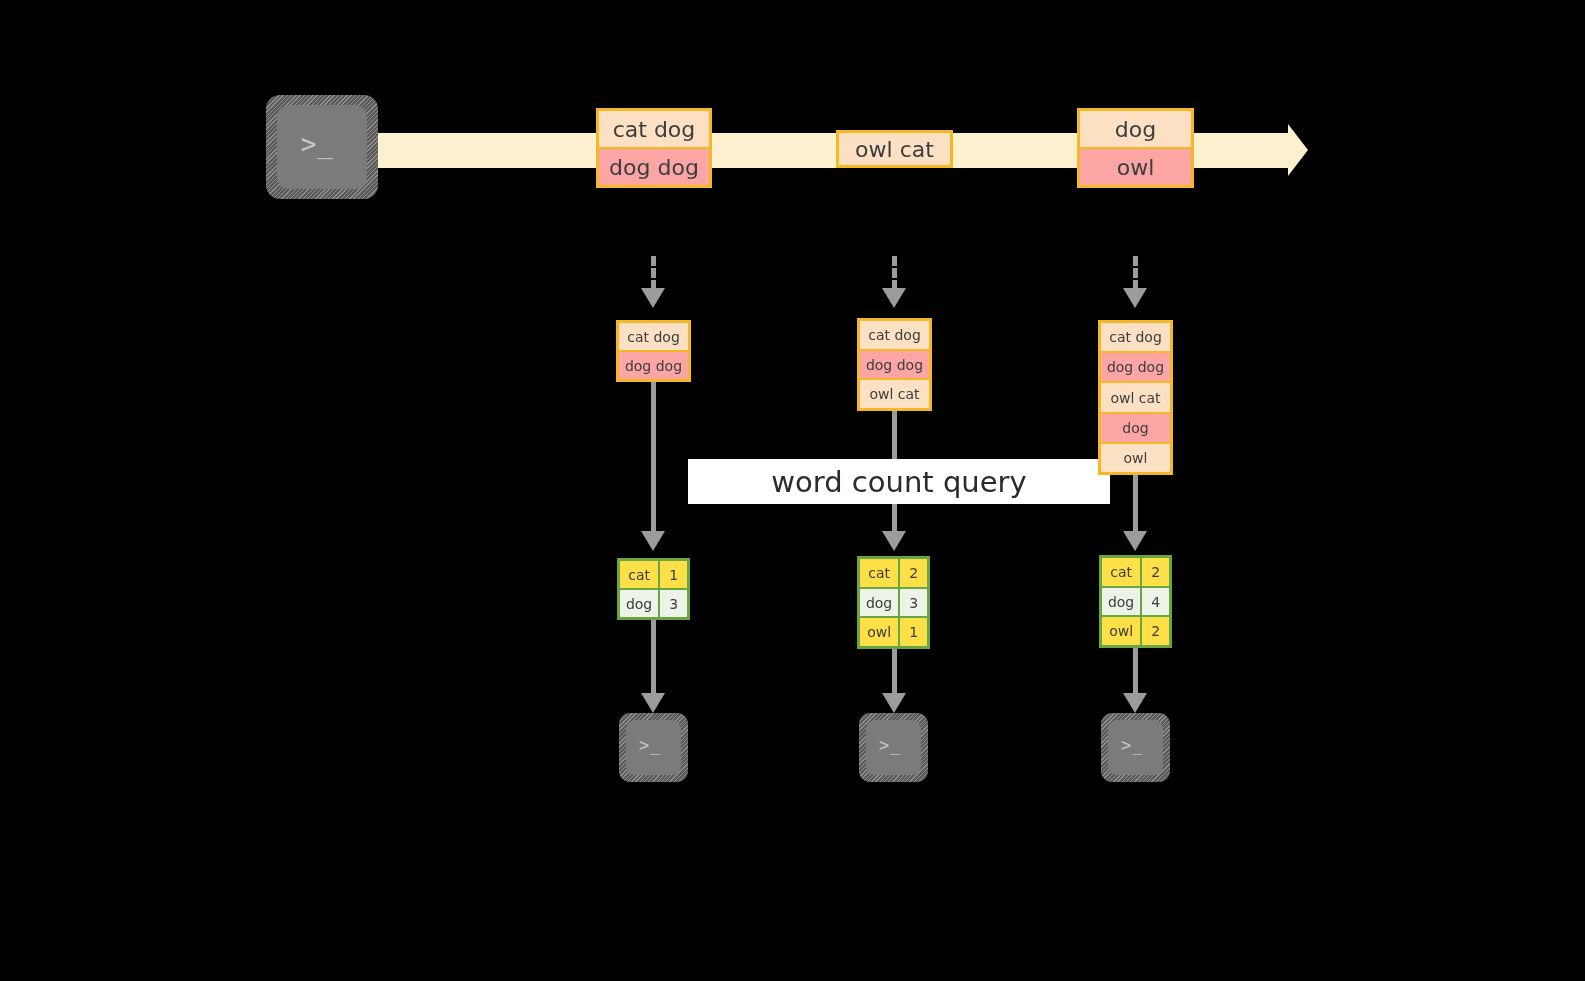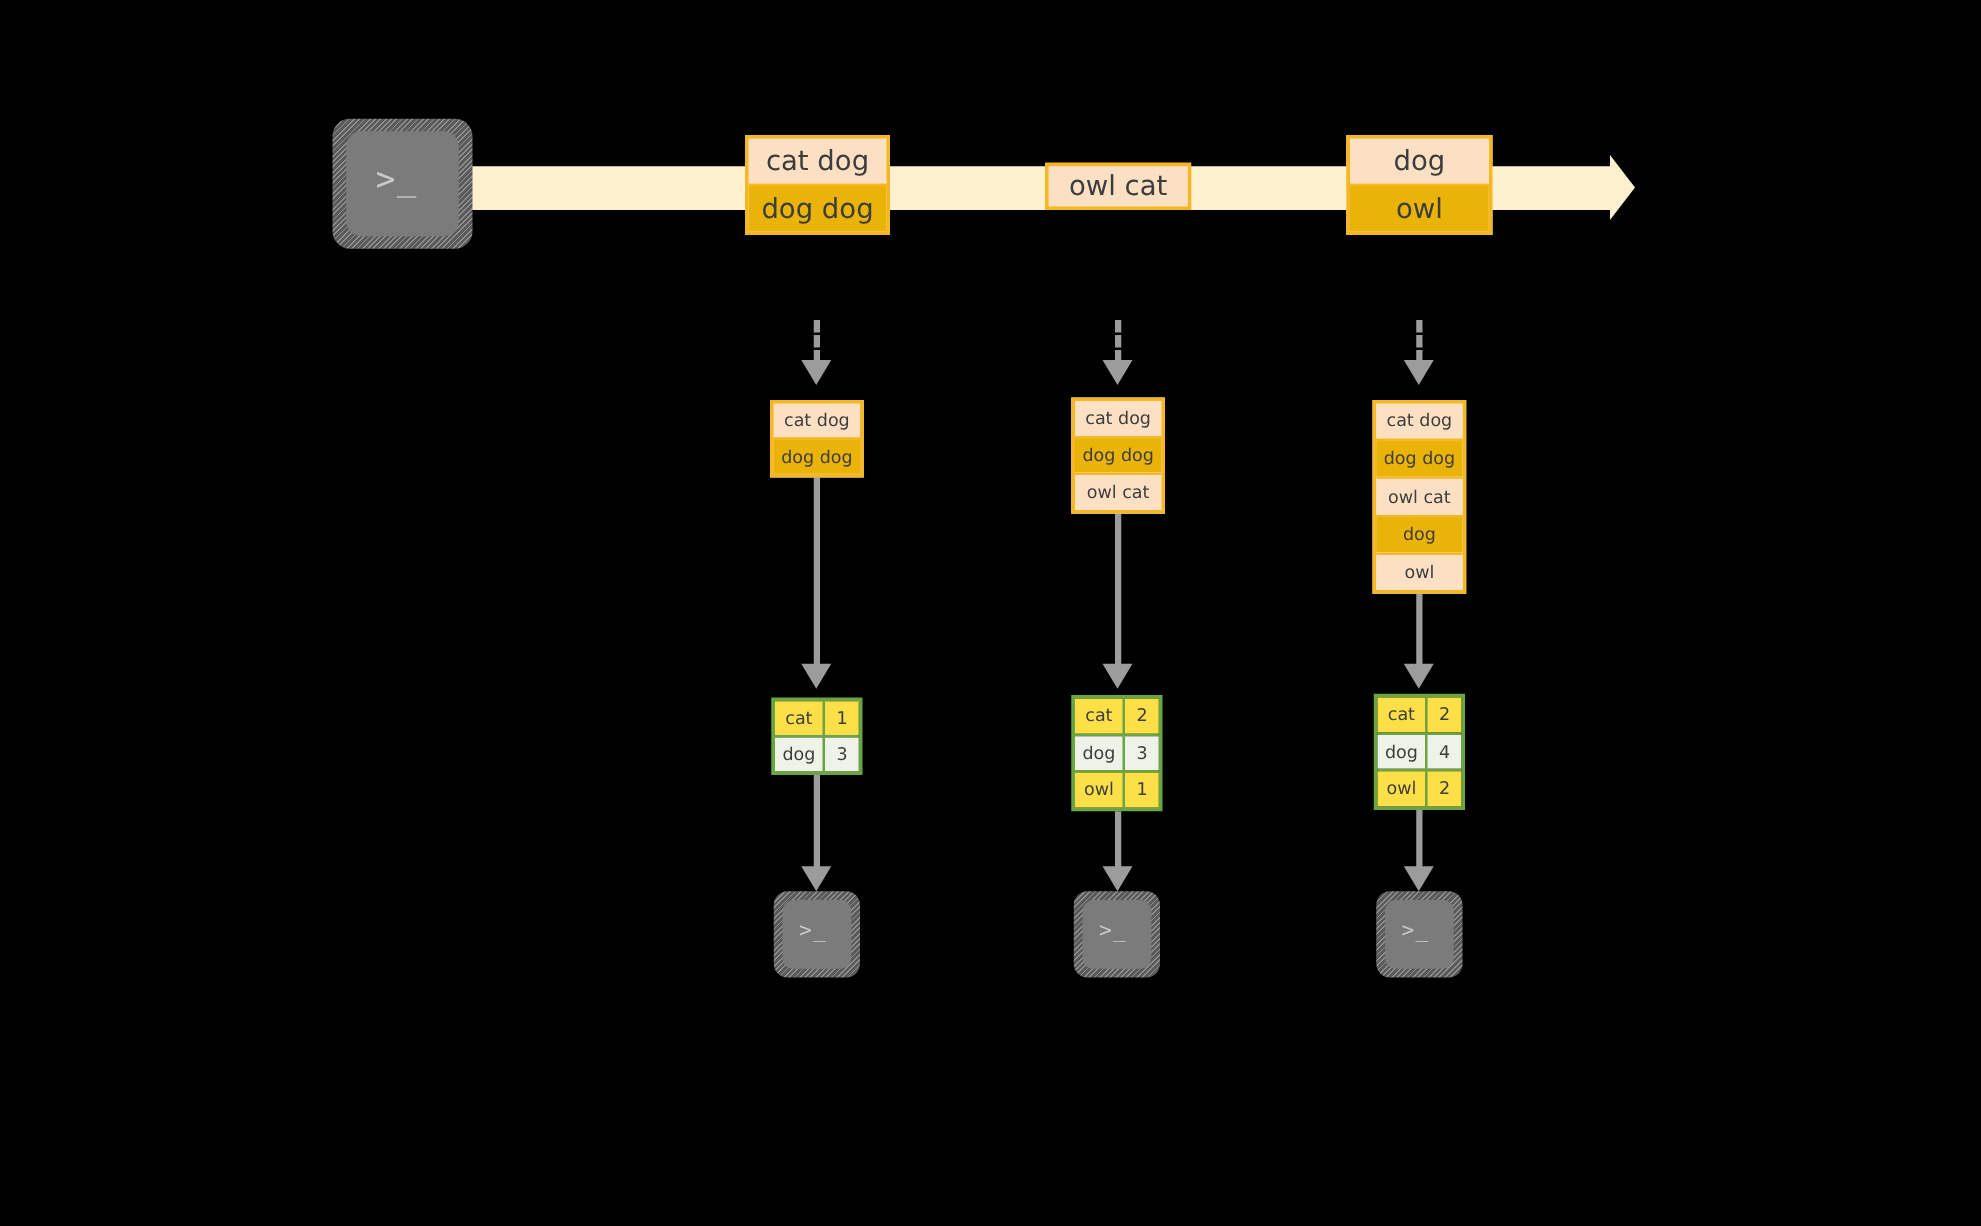--- a/index.html
+++ b/index.html
@@ -74,21 +74,21 @@
   }
   .ebox .row {
     display: flex;
     align-items: center;
     justify-content: center;
     color: #3d3d3d;
     box-sizing: border-box;
     flex: 1 1 auto;
   }
   .ebox .row.a { background: #fce0c4; }
-  .ebox .row.b { background: #eab308; }
+  .ebox .row.b { background: #fca5a5; }
   .ebox .row + .row { border-top: 2px solid #f5b824; }
 
   
   .tbox {
     position: absolute;
     border: 3px solid #6aa544;
     box-sizing: border-box;
     display: flex;
     flex-direction: column;
     z-index: 5;
@@ -269,14 +269,17 @@
   </div>
 
   <div class="vline" style="left:1133px; top:648px; height:47px;"></div>
   <div class="vhead" style="left:1123px; top:693px;"></div>
 
   <div class="term" style="left:1101px; top:713px; width:69px; height:69px; border-radius:11px;">
     <div class="term-inner" style="left:7px; top:7px; right:7px; bottom:7px; border-radius:9px;"></div>
     <div class="term-glyph" style="font-size:17px;">&gt;_</div>
   </div>
 
+  <div class="query-band" style="left:688px; top:459px; width:422px; height:45px;">
+    <span class="label" style="font-size:29px;">word count query</span>
+  </div>
 
 </div>
 
 </body></html>

